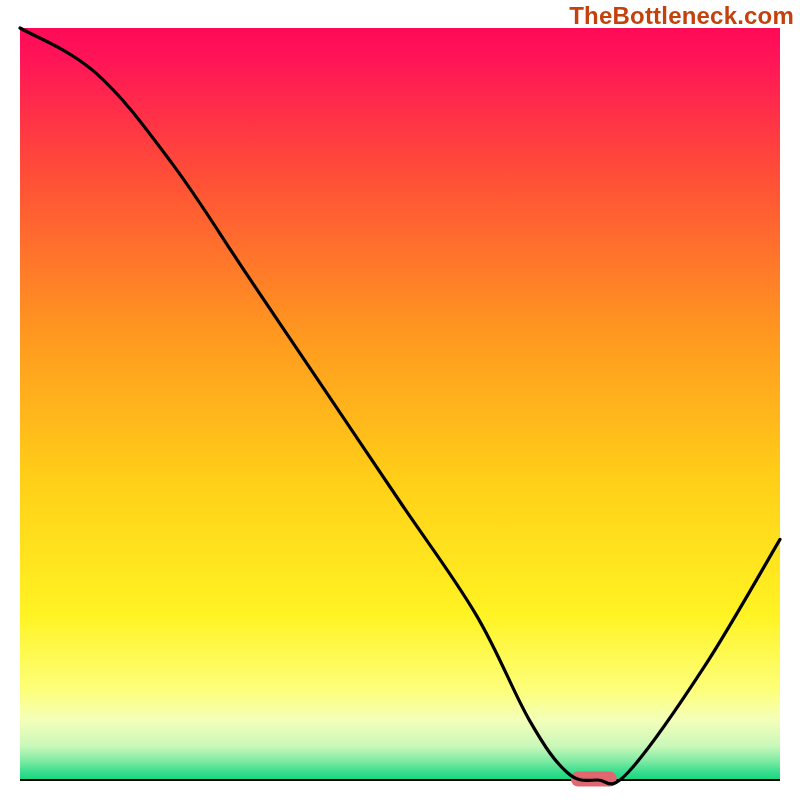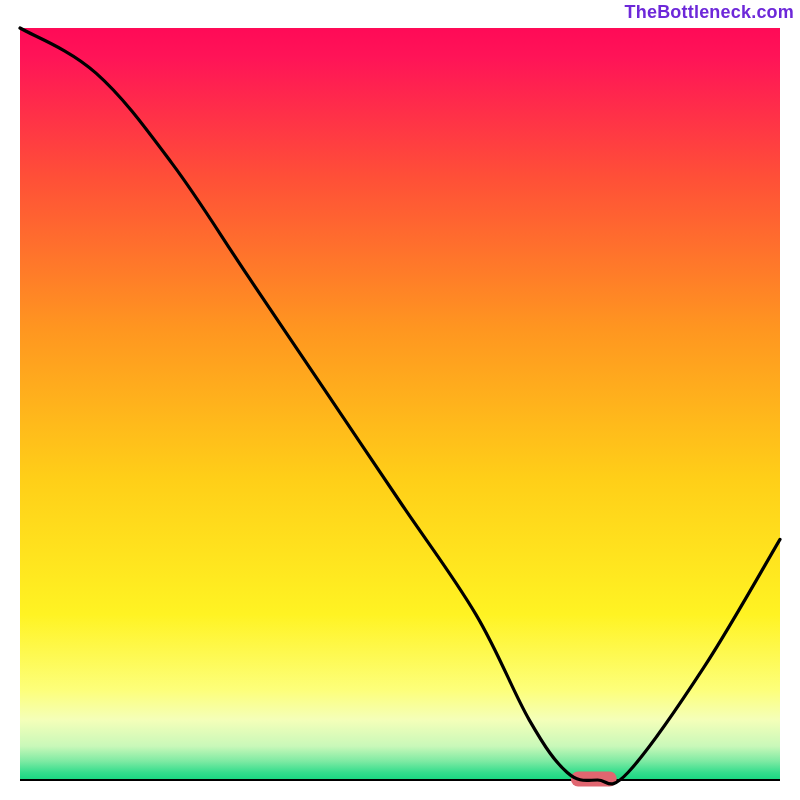--- a/index.html
+++ b/index.html
@@ -13,23 +13,23 @@
   .chart-container {
     position: relative;
     width: 800px;
     height: 800px;
   }
   .watermark {
     position: absolute;
     top: 2px;
     right: 6px;
     font-family: Arial, Helvetica, sans-serif;
-    font-size: 18px;
+    font-size: 24px;
     font-weight: 600;
-    color: #6d28d9;
+    color: #c2410c;
     z-index: 10;
     letter-spacing: 0.2px;
     text-align: right;
   }
   svg.plot {
     position: absolute;
     left: 0;
     top: 0;
     width: 800px;
     height: 800px;

